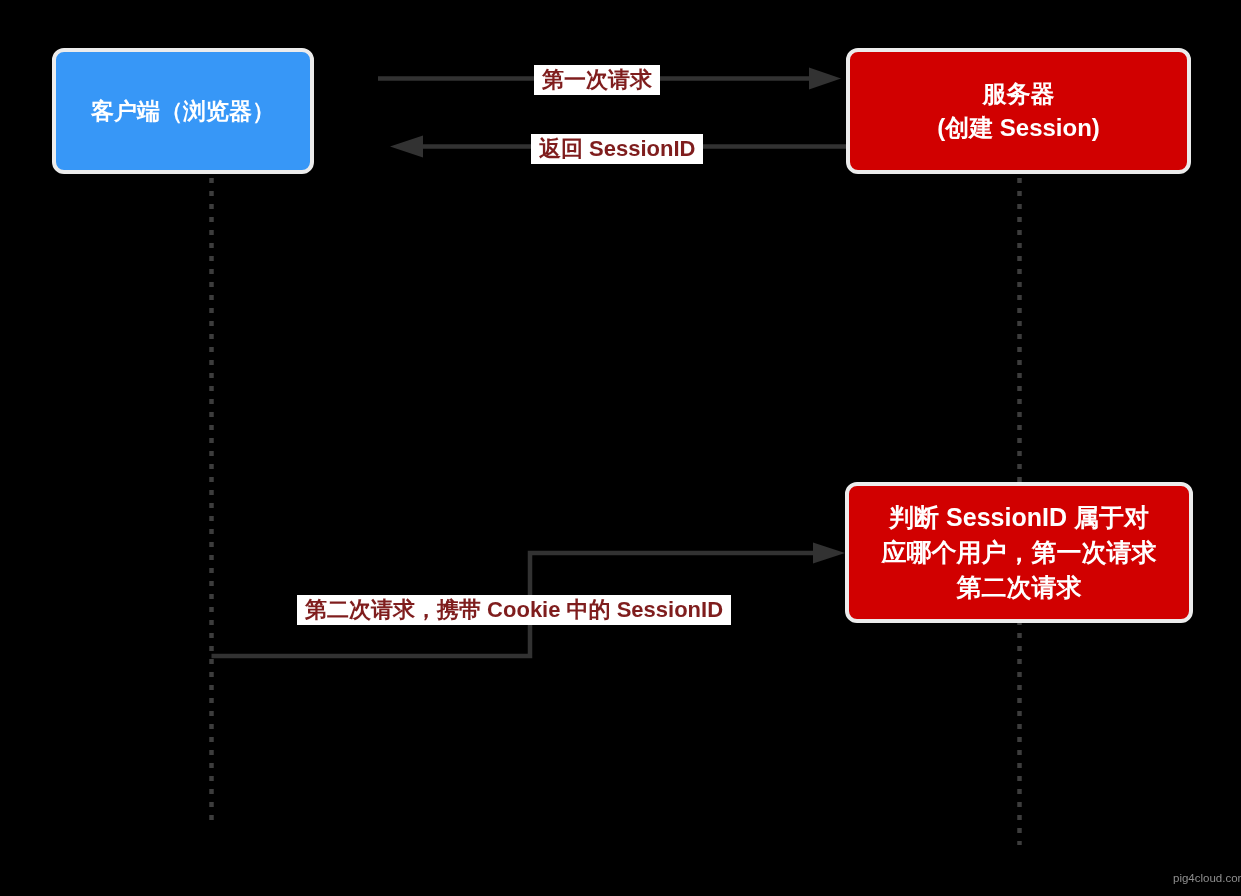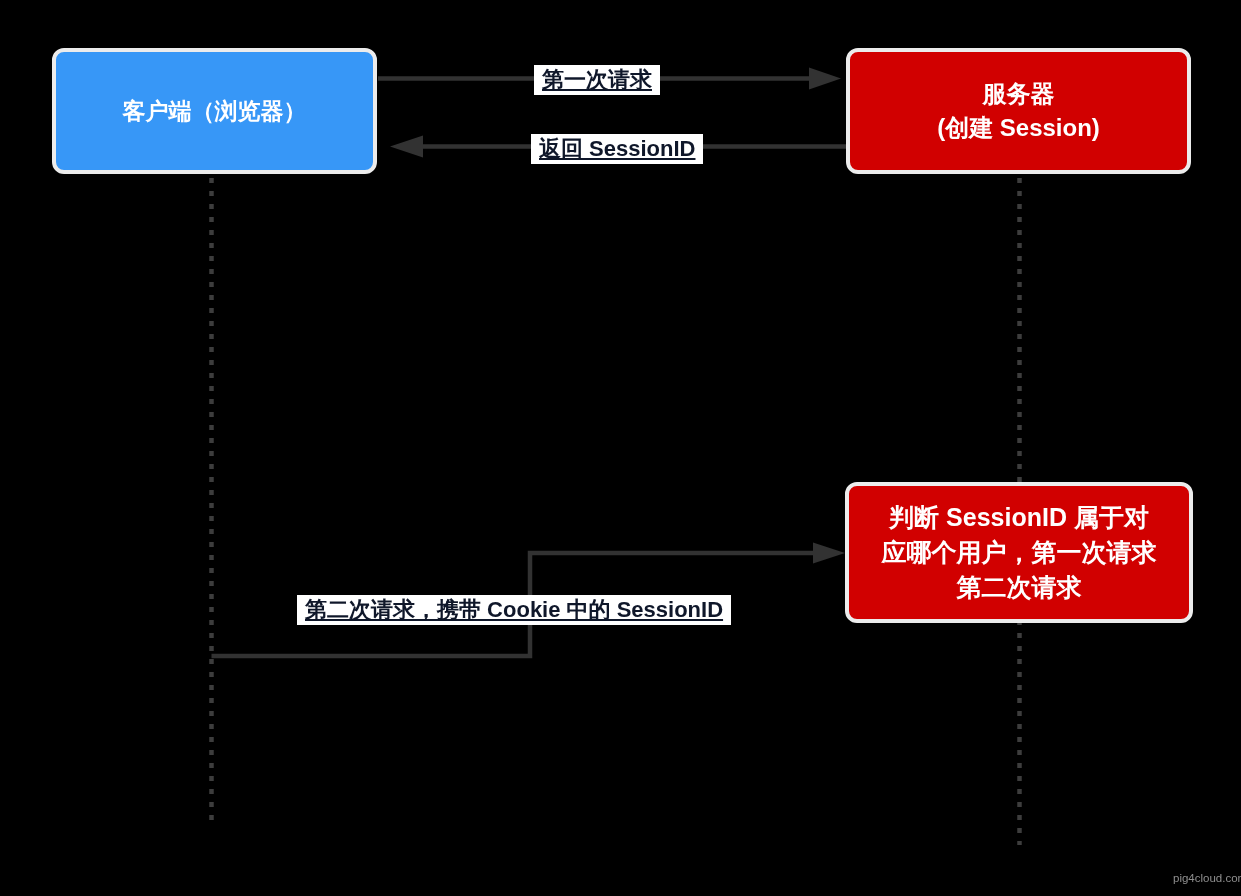--- a/index.html
+++ b/index.html
@@ -8,30 +8,29 @@
     overflow:hidden; font-family:"Liberation Sans","DejaVu Sans",sans-serif;
   }
   svg.layer { position:absolute; left:0; top:0; z-index:1; }
 
   .node {
     position:absolute; z-index:3; box-sizing:border-box;
     border:4px solid #ececec; border-radius:12px;
     display:flex; flex-direction:column; align-items:center; justify-content:center;
     text-align:center; color:#ffffff; font-weight:700;
   }
-  .node-client  { left:52px;  top:48px;  width:325px; height:126px; background:#3797f7; font-size:23px; }
+  .node-client  { left:52px;  top:48px;  width:262px; height:126px; background:#3797f7; font-size:23px; }
   .node-server  { left:846px; top:48px;  width:345px; height:126px; background:#d10000; font-size:24px; line-height:34px; }
   .node-process { left:845px; top:482px; width:348px; height:141px; background:#d10000; font-size:25px; line-height:35px; }
   .node .line { display:block; }
 
   .msg-label {
-    position:absolute; z-index:2; background:#ffffff; color:#0f172a;
+    position:absolute; z-index:2; background:#ffffff; color:#7f1d1d;
     font-weight:700; font-size:22px; line-height:28px; padding:1px 8px;
     white-space:nowrap;
-    text-decoration:underline;
   }
   .label-first  { left:534px; top:65px;  }
   .label-return { left:531px; top:134px; }
   .label-second { left:297px; top:595px; }
 
   .watermark {
     position:absolute; z-index:2; left:1173px; top:872px;
     color:#8f8f8f; font-size:11.5px; font-weight:400;
   }
 </style>

